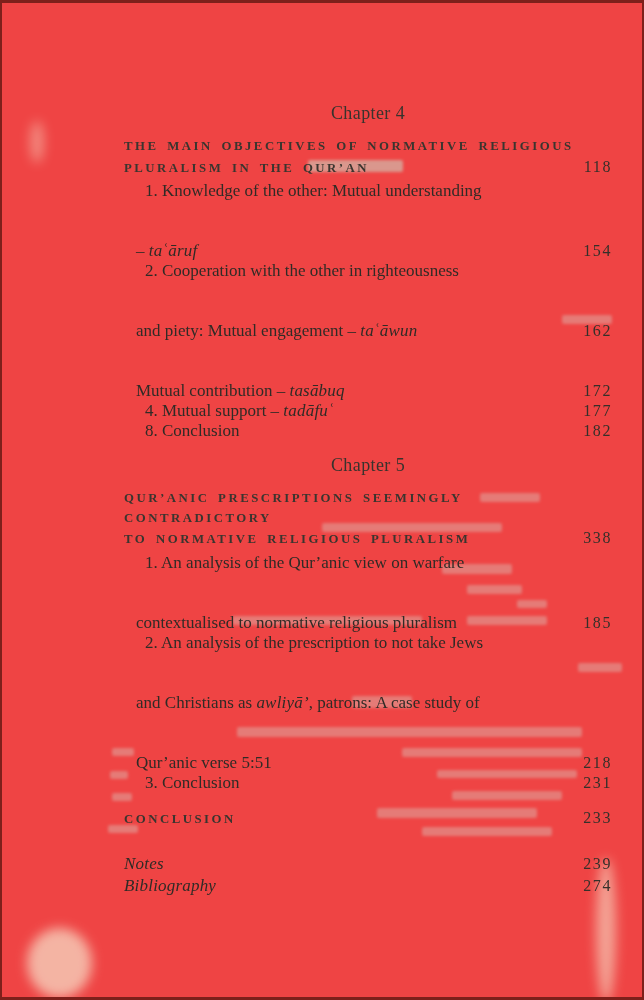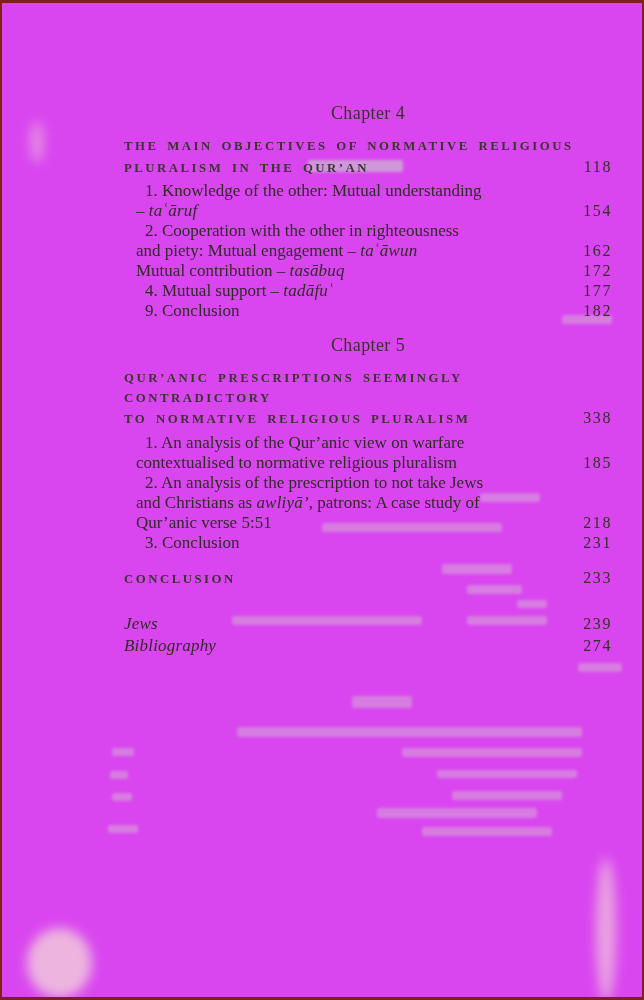--- a/index.html
+++ b/index.html
@@ -1,20 +1,20 @@
 <!DOCTYPE html>
 <html><head>
 <meta charset="utf-8">
 <style>
   html,body{margin:0;padding:0;background:#ffffff;}
   .page{
     position:relative;
     width:644px;height:1000px;
     box-sizing:border-box;
-    background:#d946ef;
+    background:#ef4444;
     border:3px solid #7e201b;
     border-left-width:2px;border-right-width:2px;
     overflow:hidden;
     font-family:"Liberation Serif","DejaVu Serif",serif;
     color:#332e29;
   }
   .toc-column{
     position:absolute;
     left:122px;top:0;width:488px;
     padding-top:99px;
@@ -45,21 +45,21 @@
     line-height:19.5px;
     font-size:12.8px;
     font-weight:bold;
     letter-spacing:2.5px;
     word-spacing:3px;
     color:#3a352f;
   }
   .backmatter-block .row{line-height:22px;}
   .line-text{flex:1 1 auto;}
   .ind-first .line-text{padding-left:21px;}
-  .ind-cont .line-text{padding-left:12px;}
+  .ind-cont .line-text{padding-left:12px;margin-top:40px;}
   .page-num{
     flex:0 0 auto;
     font-size:16px;
     font-weight:normal;
     font-style:normal;
     letter-spacing:1.6px;
     color:#35302a;
     padding-left:8px;
   }
   .seg{white-space:pre-wrap;}
@@ -132,21 +132,21 @@
         </div>
         <div class="row ind-cont">
           <span class="line-text"><span class="seg">Mutual contribution – </span><i class="seg">tasābuq</i></span>
           <span class="page-num">172</span>
         </div>
         <div class="row ind-first">
           <span class="line-text"><span class="seg">4. Mutual support – </span><i class="seg">tadāfuʿ</i></span>
           <span class="page-num">177</span>
         </div>
         <div class="row ind-first">
-          <span class="line-text"><span class="seg">9. Conclusion</span></span>
+          <span class="line-text"><span class="seg">8. Conclusion</span></span>
           <span class="page-num">182</span>
         </div>
       </div>
       <div class="chapter-heading ch-later">Chapter 5</div>
       <div class="block section-block">
         <div class="row">
           <span class="line-text"><span class="seg">QUR’ANIC PRESCRIPTIONS SEEMINGLY CONTRADICTORY</span></span>
           <span class="page-num"></span>
         </div>
         <div class="row">
@@ -181,21 +181,21 @@
         </div>
       </div>
       <div class="block conclusion-block">
         <div class="row">
           <span class="line-text"><span class="seg">CONCLUSION</span></span>
           <span class="page-num">233</span>
         </div>
       </div>
       <div class="block backmatter-block">
         <div class="row">
-          <span class="line-text"><i class="seg">Jews</i></span>
+          <span class="line-text"><i class="seg">Notes</i></span>
           <span class="page-num">239</span>
         </div>
         <div class="row">
           <span class="line-text"><i class="seg">Bibliography</i></span>
           <span class="page-num">274</span>
         </div>
       </div>
     </div>
 
 </div>

